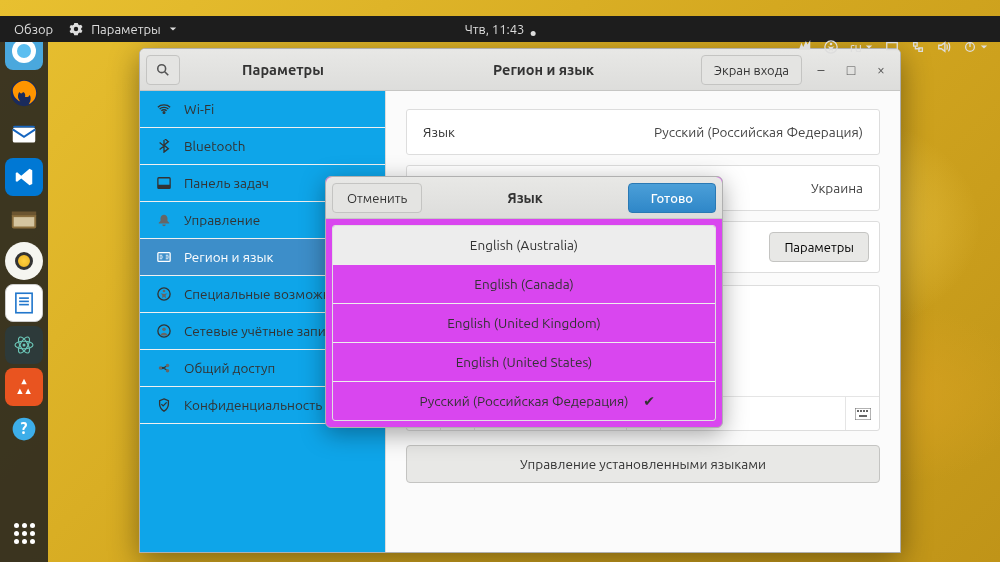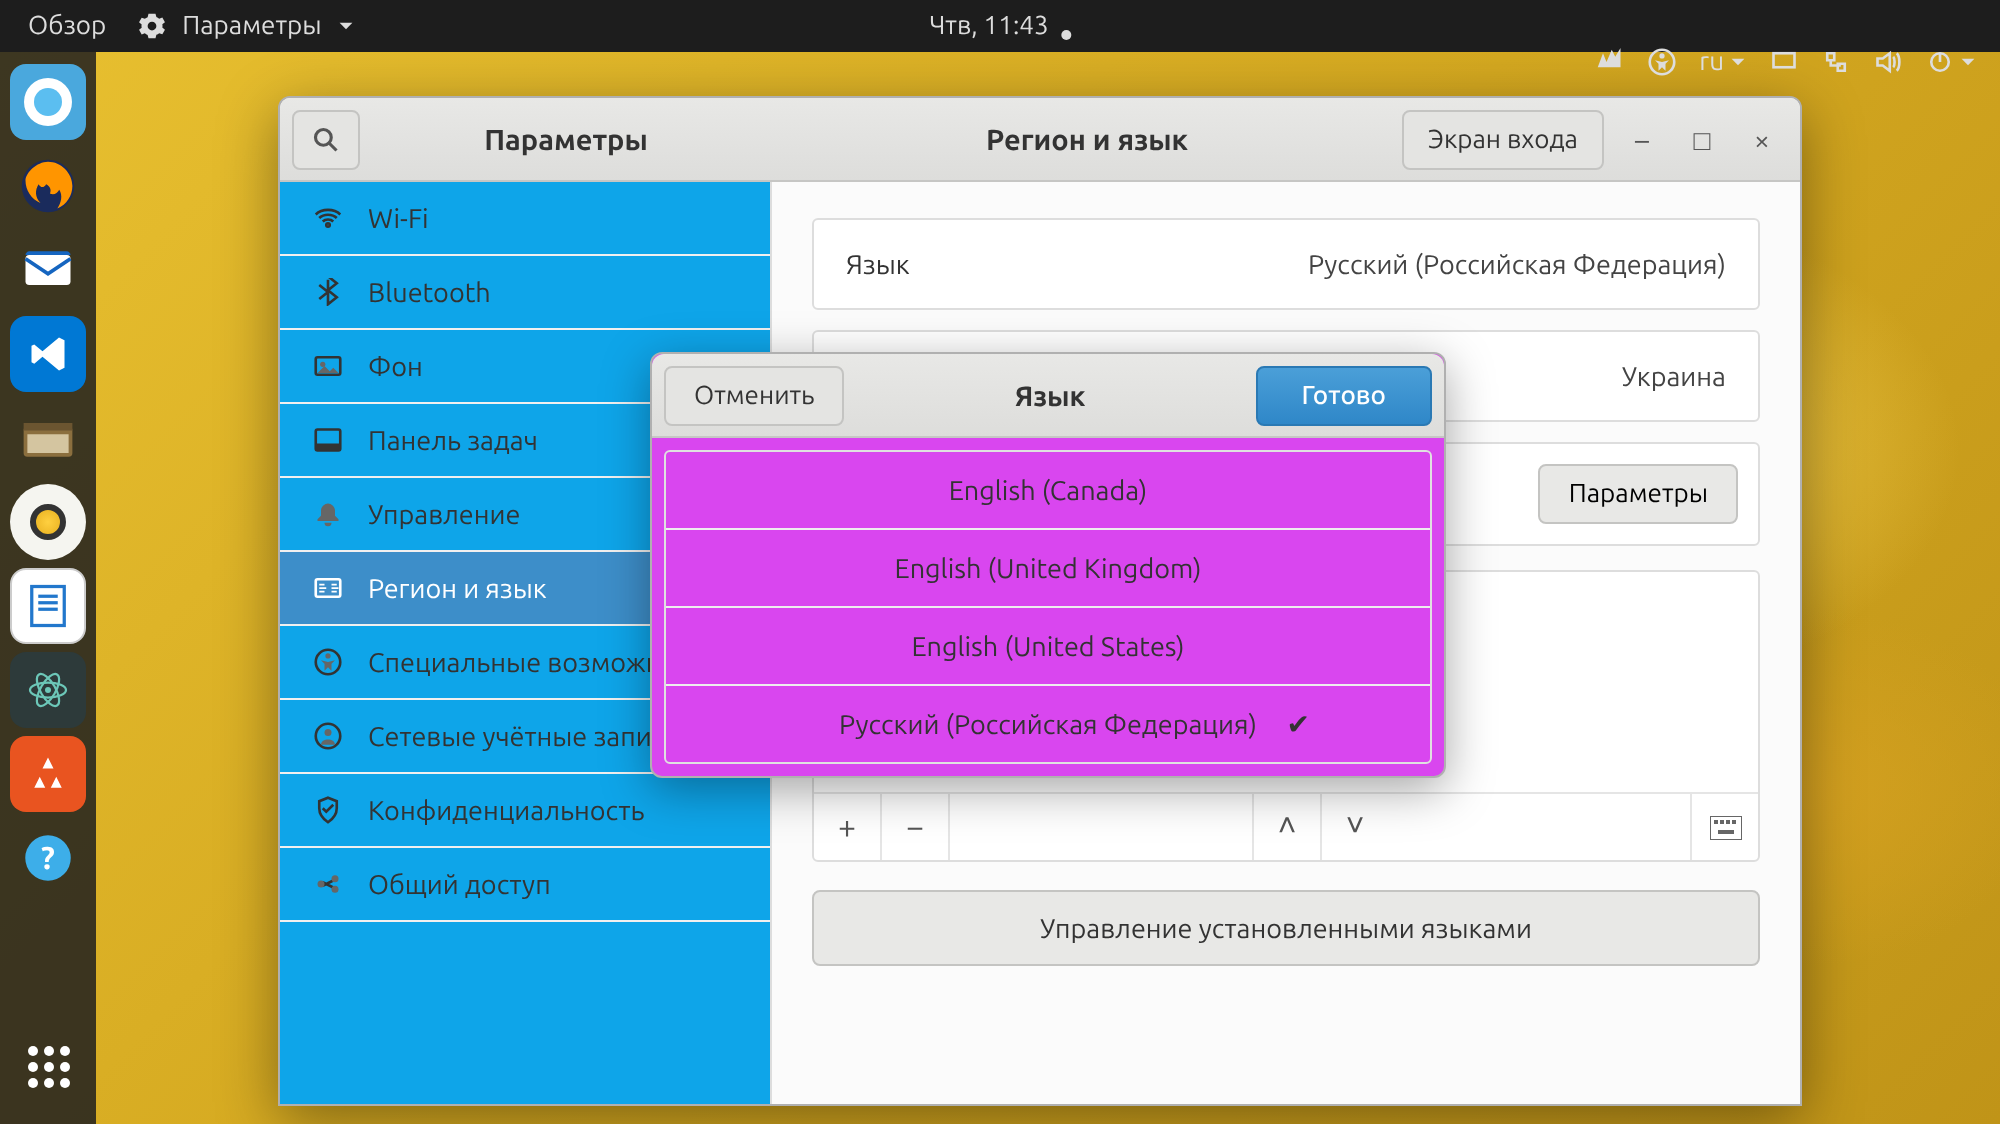--- a/index.html
+++ b/index.html
@@ -10,21 +10,21 @@
   position: absolute; inset: 0;
   background: 
     radial-gradient(ellipse 300px 200px at 80% 40%, #f4d050 0%, transparent 60%),
     radial-gradient(ellipse 250px 180px at 90% 70%, #d4a020 0%, transparent 50%),
     radial-gradient(ellipse 200px 150px at 70% 85%, #b8881a 0%, transparent 50%),
     linear-gradient(135deg, #e8c030 0%, #d4a820 50%, #c09418 100%);
 }
 
 
 .topbar {
-  position: absolute; top: 0; left: 0; right: 0; height: 26px;
+  position: absolute; top: 16px; left: 0; right: 0; height: 26px;
   background: #1d1d1d; color: #ddd;
   display: flex; align-items: center; z-index: 100;
   font-size: 13px;
 }
 .topbar-left { display: flex; align-items: center; gap: 4px; padding-left: 8px; }
 .topbar-left span { padding: 0 6px; }
 .topbar-center { position: absolute; left: 50%; transform: translateX(-50%); display: flex; align-items: flex-end; gap: 6px; }
 .topbar-right { margin-left: auto; display: flex; align-items: center; gap: 12px; padding-right: 12px; margin-top: 36px; }
 .topbar svg { width: 14px; height: 14px; fill: #ddd; }
 .dot-sep { width: 5px; height: 5px; background: #ddd; border-radius: 50%; display: inline-block; }
@@ -305,30 +305,20 @@
           <span class="sicon">
             <svg viewBox="0 0 16 16">
               <path d="M8 1v14l5-4-5-4 5-4-5-4M8 8L3 4m0 8l5-4" fill="none" stroke="currentColor" stroke-width="1.5"></path>
             </svg>
           </span>
           <span>Bluetooth</span>
         </div>
         <div class="sidebar-item">
           <span class="sicon">
             <svg viewBox="0 0 16 16">
-              <rect x="1" y="3" width="14" height="10" rx="1" fill="none" stroke="currentColor" stroke-width="1.5"></rect>
-              <circle cx="5" cy="7" r="1.5"></circle>
-              <path d="M2 12l4-4 3 3 2-2 3 3"></path>
-            </svg>
-          </span>
-          <span>Фон</span>
-        </div>
-        <div class="sidebar-item">
-          <span class="sicon">
-            <svg viewBox="0 0 16 16">
               <rect x="1" y="2" width="14" height="12" rx="1" fill="none" stroke="currentColor" stroke-width="1.5"></rect>
               <rect x="1" y="10" width="14" height="4" fill="currentColor"></rect>
             </svg>
           </span>
           <span>Панель задач</span>
         </div>
         <div class="sidebar-item">
           <span class="sicon">
             <svg viewBox="0 0 16 16">
               <path d="M8 2c2 0 4 2 4 4v3l2 2v1H2v-1l2-2V6c0-2 2-4 4-4zm-2 11h4a2 2 0 01-4 0z"></path>
@@ -357,40 +347,40 @@
         </div>
         <div class="sidebar-item">
           <span class="sicon">
             <svg viewBox="0 0 16 16">
               <circle cx="8" cy="8" r="7" fill="none" stroke="currentColor" stroke-width="1.5"></circle>
               <circle cx="8" cy="6" r="2"></circle>
               <path d="M4 13c0-2 2-3 4-3s4 1 4 3"></path>
             </svg>
           </span>
           <span>Сетевые учётные записи</span>
-        </div>
-        <div class="sidebar-item">
-          <span class="sicon">
-            <svg viewBox="0 0 16 16">
-              <path d="M8 1l5 2v4c0 4-2 6-5 8-3-2-5-4-5-8V3z" fill="none" stroke="currentColor" stroke-width="1.5"></path>
-              <path d="M5 7l2 2 4-4" fill="none" stroke="currentColor" stroke-width="1.5"></path>
-            </svg>
-          </span>
-          <span>Конфиденциальность</span>
         </div>
         <div class="sidebar-item">
           <span class="sicon">
             <svg viewBox="0 0 16 16">
               <path d="M11 6l-6 3m6 1l-6-3" stroke="currentColor" stroke-width="1.5"></path>
               <circle cx="4" cy="8" r="2"></circle>
               <circle cx="12" cy="5" r="2"></circle>
               <circle cx="12" cy="11" r="2"></circle>
             </svg>
           </span>
           <span>Общий доступ</span>
+        </div>
+        <div class="sidebar-item">
+          <span class="sicon">
+            <svg viewBox="0 0 16 16">
+              <path d="M8 1l5 2v4c0 4-2 6-5 8-3-2-5-4-5-8V3z" fill="none" stroke="currentColor" stroke-width="1.5"></path>
+              <path d="M5 7l2 2 4-4" fill="none" stroke="currentColor" stroke-width="1.5"></path>
+            </svg>
+          </span>
+          <span>Конфиденциальность</span>
         </div>
       </div>
     <div class="content">
       <div class="setting-row">
         <span>Язык</span>
         <span class="val">Русский (Российская Федерация)</span>
       </div>
       <div class="setting-row">
         <span></span>
         <span class="val">Украина</span>
@@ -425,19 +415,20 @@
 </div>
 
 <div class="dialog">
   <div class="dialog-header">
     <button class="dlg-btn">Отменить</button>
     <div class="dlg-title">Язык</div>
     <button class="dlg-btn primary">Готово</button>
   </div>
   <div class="dialog-body">
     <div class="lang-list" id="lang-list">
+        <div class="lang-item selected"><span>English (Australia)</span></div>
         <div class="lang-item"><span>English (Canada)</span></div>
         <div class="lang-item"><span>English (United Kingdom)</span></div>
         <div class="lang-item"><span>English (United States)</span></div>
         <div class="lang-item"><span>Русский (Российская Федерация)</span><span class="check">✔</span></div>
       </div>
   </div>
 </div>
 
 </body></html>

